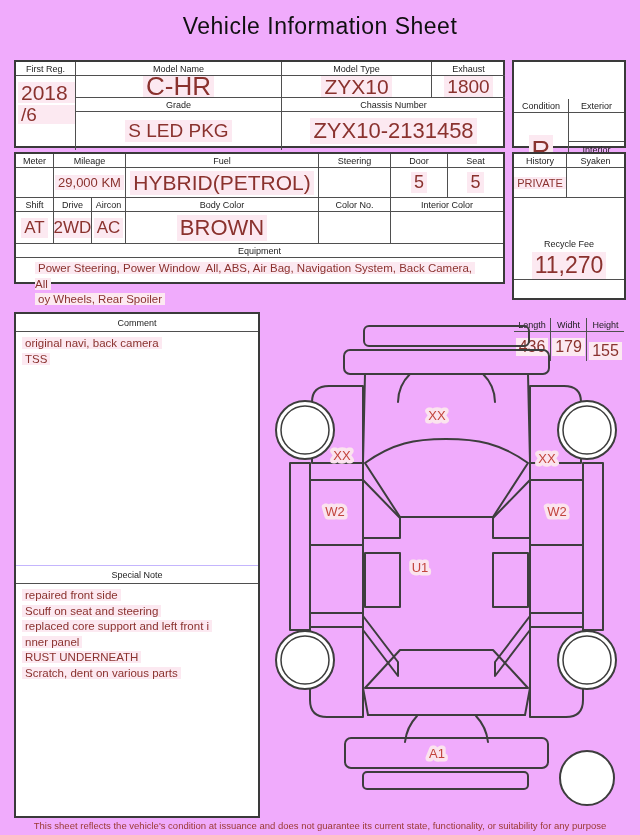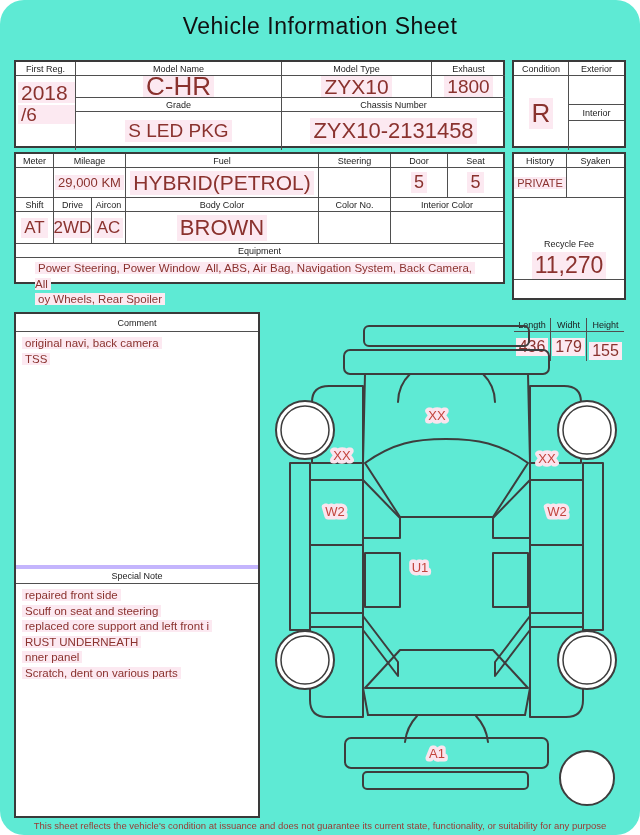--- a/index.html
+++ b/index.html
@@ -1,34 +1,34 @@
 <!DOCTYPE html>
 <html><head>
 <meta charset="utf-8">
 <style>
   * { margin:0; padding:0; box-sizing:border-box; }
   html,body { background:#ffffff; }
   body { font-family:"Liberation Sans", sans-serif; }
-  #sheet { position:relative; width:640px; height:835px; background:#5eead4; overflow:hidden;border-radius:24px; }
+  #sheet { position:relative; width:640px; height:835px; background:#f0abfc; overflow:hidden; }
   .abs { position:absolute; }
   #title { top:13px; left:0; width:640px; text-align:center; font-size:23px; color:#101010; letter-spacing:.5px; }
   .tbl { border:2px solid #3a3a3a; background:#fff; }
   .grid { display:grid; }
   .cell { display:flex; align-items:center; justify-content:center; overflow:hidden; }
   .hdr { font-size:9px; color:#1c1c1c; white-space:nowrap; }
   .val { color:#8a322e; white-space:nowrap; }
   .hl { background:#fce9f1; padding:0 3px; }
   .br { border-right:1px solid #4f4f4f; }
   .bb { border-bottom:1px solid #4f4f4f; }
-  .bt { border-top:4px solid #c4b5fd; }
+  .bt { border-top:1px solid #c4b5fd; }
   .tline { font-size:11.5px; color:#8a322e; line-height:1.35; white-space:pre-wrap; }
   #t1l { left:14px; top:60px; width:491px; height:88px; }
   #t1l .grid { grid-template-columns:60px 206px 150px 73px; grid-template-rows:14px 22px 14px 38px; width:100%; height:100%; }
   #t1r { left:512px; top:60px; width:114px; height:88px; }
-  #t1r .grid { grid-template-columns:55px 55px; grid-template-rows:14px 29px 16px 29px; width:100%; height:100%; }
+  #t1r .grid { grid-template-columns:55px 55px; grid-template-rows:14px 29px 16px 29px; width:100%; height:100%;margin-top:37px; }
   #t2l { left:14px; top:152px; width:491px; height:132px; display:flex; flex-direction:column; }
   #t2a { grid-template-columns:38px 72px 193px 72px 57px 55px; grid-template-rows:14px 29px; height:44px; border-bottom:1px solid #4f4f4f; }
   #t2b { grid-template-columns:38px 38px 34px 193px 72px 112px; grid-template-rows:14px 31px; height:46px; border-bottom:1px solid #4f4f4f; }
   #t2r { left:512px; top:152px; width:114px; height:148px; display:flex; flex-direction:column;gap:38px; }
   #t2r1 { grid-template-columns:53px 57px; grid-template-rows:14px 29px; height:44px; border-bottom:1px solid #4f4f4f; }
   #t2r3 { grid-template-columns:37px 36px 37px; grid-template-rows:14px 29px; height:44px; }
   #notes { left:14px; top:312px; width:246px; height:506px; display:flex; flex-direction:column; }
   .notehdr { height:18px; display:flex; align-items:center; justify-content:center; font-size:9px; color:#1c1c1c; flex:0 0 auto; }
   .notebody { padding:4px 6px; }
   #diagram { left:265px; top:310px; width:375px; height:515px; }
@@ -177,22 +177,22 @@
     <div class="notehdr bb">Comment</div>
     <div class="notebody" style="height:233px; flex:0 0 auto;">
       <div class="tline"><span class="hl">original navi, back camera</span></div>
       <div class="tline"><span class="hl">TSS</span></div>
     </div>
     <div class="notehdr bt bb" style="height:19px;">Special Note</div>
     <div class="notebody" style="flex:1;">
       <div class="tline"><span class="hl">repaired front side</span></div>
       <div class="tline"><span class="hl">Scuff on seat and steering</span></div>
       <div class="tline"><span class="hl">replaced core support and left front i</span></div>
+      <div class="tline"><span class="hl">nner panel</span></div>
       <div class="tline"><span class="hl">RUST UNDERNEATH</span></div>
-      <div class="tline"><span class="hl">nner panel</span></div>
       <div class="tline"><span class="hl">Scratch, dent on various parts</span></div>
     </div>
   </div>
 
   <svg id="diagram" class="abs" width="375" height="515" viewBox="0 0 375 515" xmlns="http://www.w3.org/2000/svg">
     <g fill="none" stroke="#3d3d3d" stroke-width="2" stroke-linejoin="round" stroke-linecap="round">
       <rect x="99" y="16" width="165" height="20" rx="5"></rect>
       <rect x="79" y="40" width="205" height="24" rx="6"></rect>
       <path d="M100,64 L263,64 L265,152 L265,378 L260,405 L103,405 L98,378 L98,152 Z"></path>
       <path d="M145,64 A40,40 0 0 0 133,92"></path>

